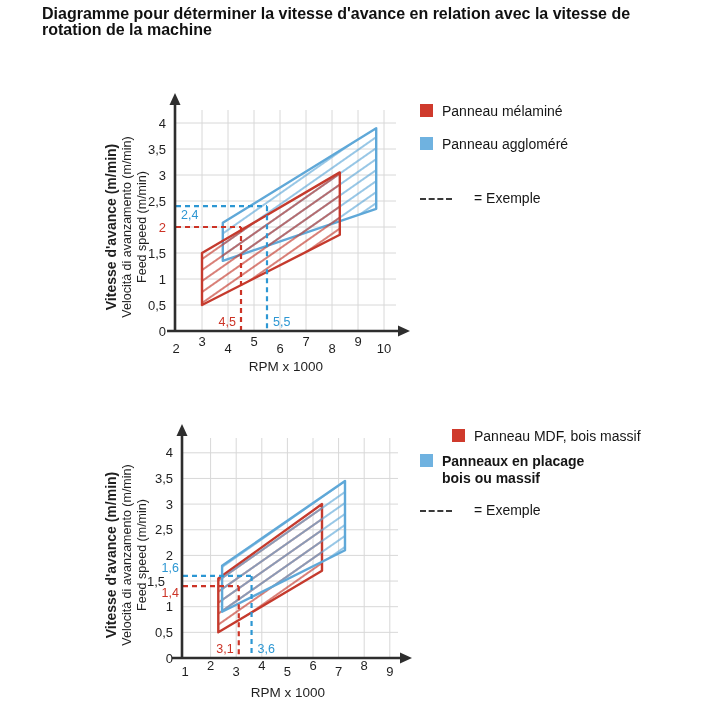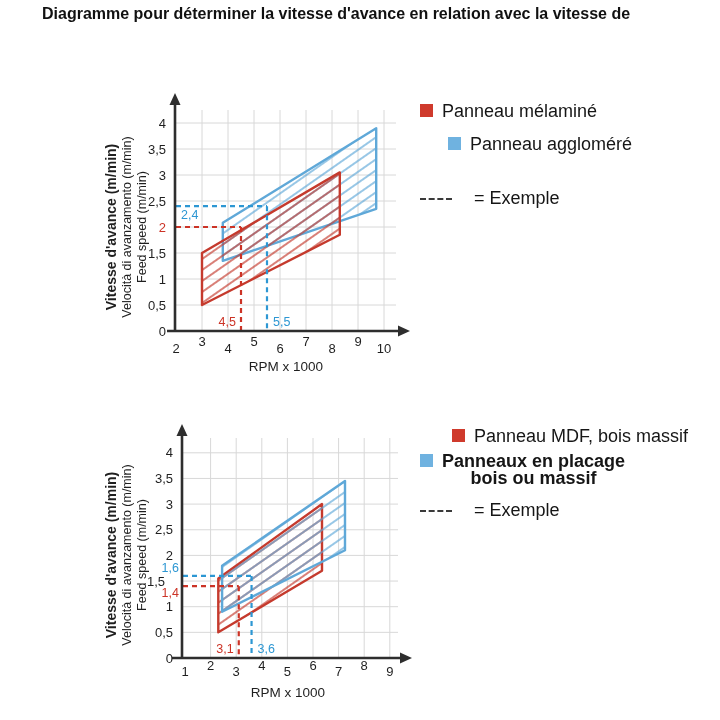--- a/index.html
+++ b/index.html
@@ -7,29 +7,30 @@
     width:720px;height:720px;background:#ffffff;position:relative;overflow:hidden;
     font-family:"Liberation Sans","DejaVu Sans",sans-serif;color:#1f1f1f;
   }
   .title-block{position:absolute;left:42px;top:6px;font-size:16px;font-weight:700;line-height:16px;color:#111;}
   .title-block .sub{margin-top:0px;}
   .chart-svg{position:absolute;}
   .legend{position:absolute;width:290px;}
   .legend-row{position:absolute;left:0;display:flex;align-items:flex-start;}
   .swatch{width:13px;height:13px;flex:0 0 13px;margin-top:1px;}
   .dash-swatch{width:32px;height:0;border-top:2.6px dashed #3a3a3a;flex:0 0 32px;margin-top:8px;}
-  .legend-label{margin-left:9px;font-size:18px;line-height:17px;color:#161616;}
+  .legend-label{margin-left:9px;font-size:14px;line-height:17px;color:#161616;}
   .legend-label.bold{font-weight:700;}
   .legend-row.dash .legend-label{margin-left:22px;}
 </style>
 </head>
 <body>
 
 <div class="title-block">
   <div>Diagramme pour déterminer la vitesse d'avance en relation avec la vitesse de</div>
+  <div>rotation de la machine</div>
 </div>
 
 <div id="charts-root">
     <svg class="chart-svg" width="330" height="305" viewBox="0 0 330 305" style="left:88px;top:85px;">
       <defs>
         <pattern id="h0s0" width="9" height="9" patternUnits="userSpaceOnUse" patternTransform="rotate(-35)">
           <line x1="0" y1="1" x2="9" y2="1" stroke="#c53a2d" stroke-width="1.3"></line>
         </pattern>
         <pattern id="h0s1" width="9" height="9" patternUnits="userSpaceOnUse" patternTransform="rotate(-35)">
           <line x1="0" y1="1" x2="9" y2="1" stroke="#5fa8d8" stroke-width="1.3"></line>
@@ -87,21 +88,21 @@
       <text transform="translate(43,142) rotate(-90)" text-anchor="middle" font-size="12.5" font-weight="400" fill="#1f1f1f">Velocità di avanzamento (m/min)</text>
       <text transform="translate(58,142) rotate(-90)" text-anchor="middle" font-size="12.5" font-weight="400" fill="#1f1f1f">Feed speed (m/min)</text>
     </svg>
     <div class="legend" style="left:420px;top:100px;">
       <div class="legend-row" style="top:3px;">
         <div class="swatch" style="background:#cf3a2c;"></div>
         <div class="legend-label">
           <div>Panneau mélaminé</div>
         </div>
       </div>
-      <div class="legend-row" style="top:36px;margin-left:28px;">
+      <div class="legend-row" style="top:36px;">
         <div class="swatch" style="background:#6fb2e0;"></div>
         <div class="legend-label">
           <div>Panneau aggloméré</div>
         </div>
       </div>
       <div class="legend-row dash" style="top:90px;">
         <div class="dash-swatch"></div>
         <div class="legend-label">
           <div>= Exemple</div>
         </div>
@@ -169,21 +170,21 @@
       <text transform="translate(43,137) rotate(-90)" text-anchor="middle" font-size="12.5" font-weight="400" fill="#1f1f1f">Velocità di avanzamento (m/min)</text>
       <text transform="translate(58,137) rotate(-90)" text-anchor="middle" font-size="12.5" font-weight="400" fill="#1f1f1f">Feed speed (m/min)</text>
     </svg>
     <div class="legend" style="left:420px;top:426px;">
       <div class="legend-row" style="top:2px;padding-left:32px;">
         <div class="swatch" style="background:#cf3a2c;"></div>
         <div class="legend-label">
           <div>Panneau MDF, bois massif</div>
         </div>
       </div>
-      <div class="legend-row" style="top:27px;text-align:center;">
+      <div class="legend-row" style="top:27px;">
         <div class="swatch" style="background:#6fb2e0;"></div>
         <div class="legend-label bold">
           <div>Panneaux en placage</div>
           <div>bois ou massif</div>
         </div>
       </div>
       <div class="legend-row dash" style="top:76px;">
         <div class="dash-swatch"></div>
         <div class="legend-label">
           <div>= Exemple</div>

